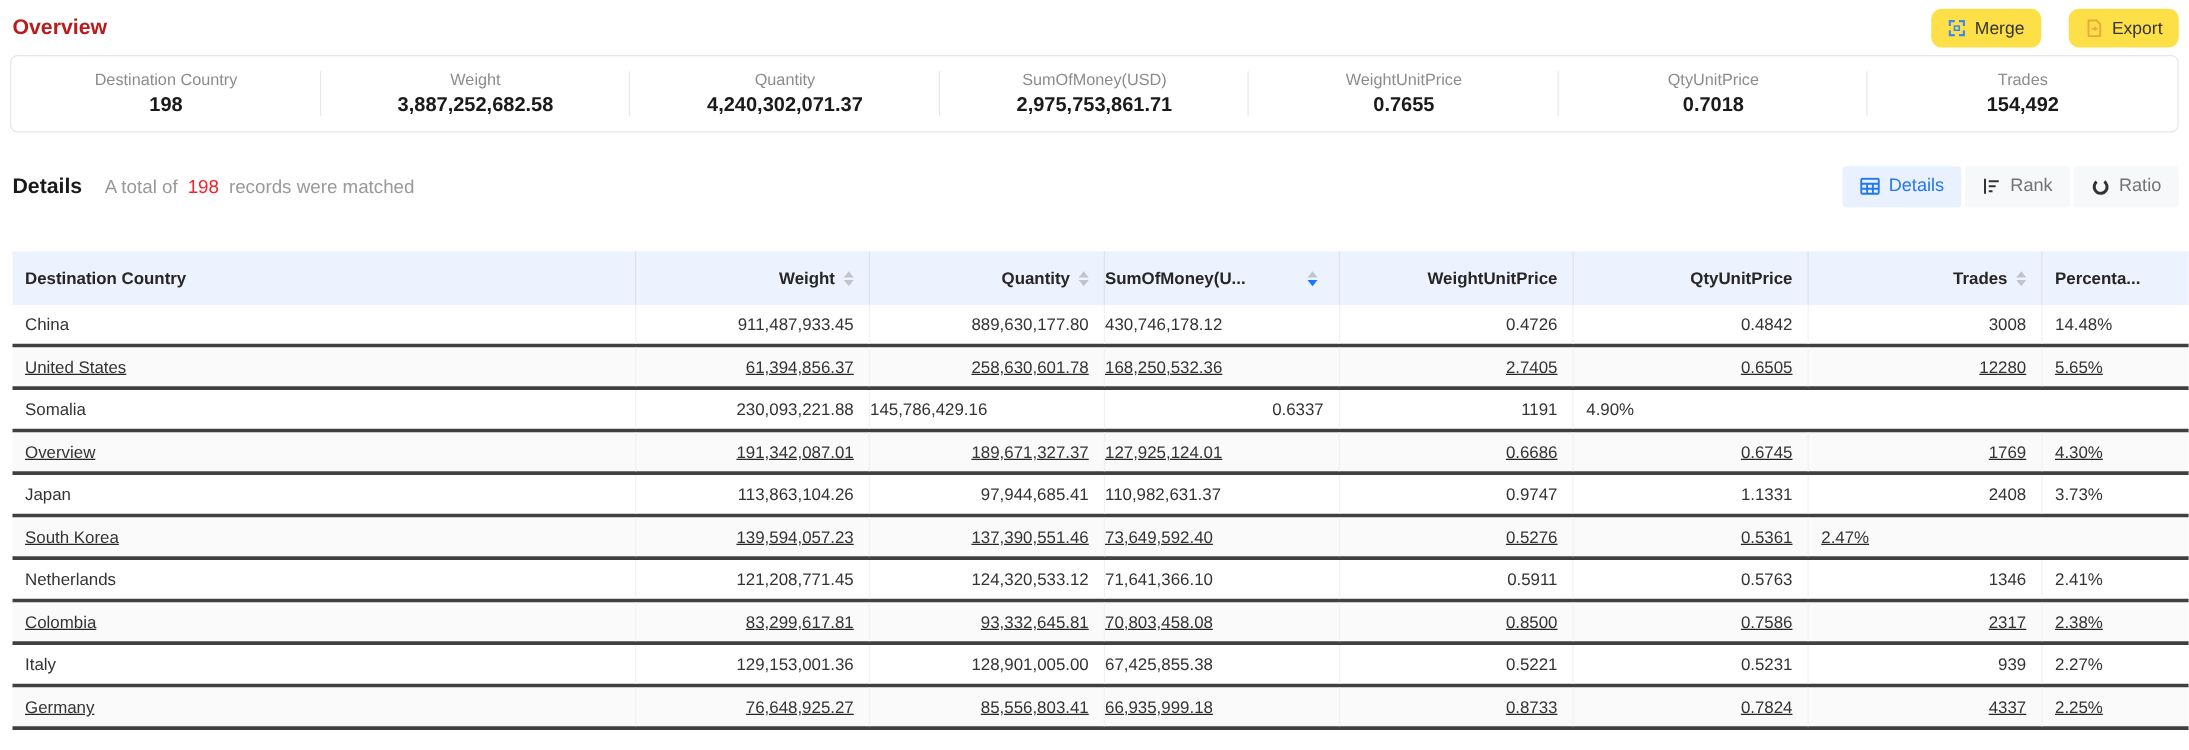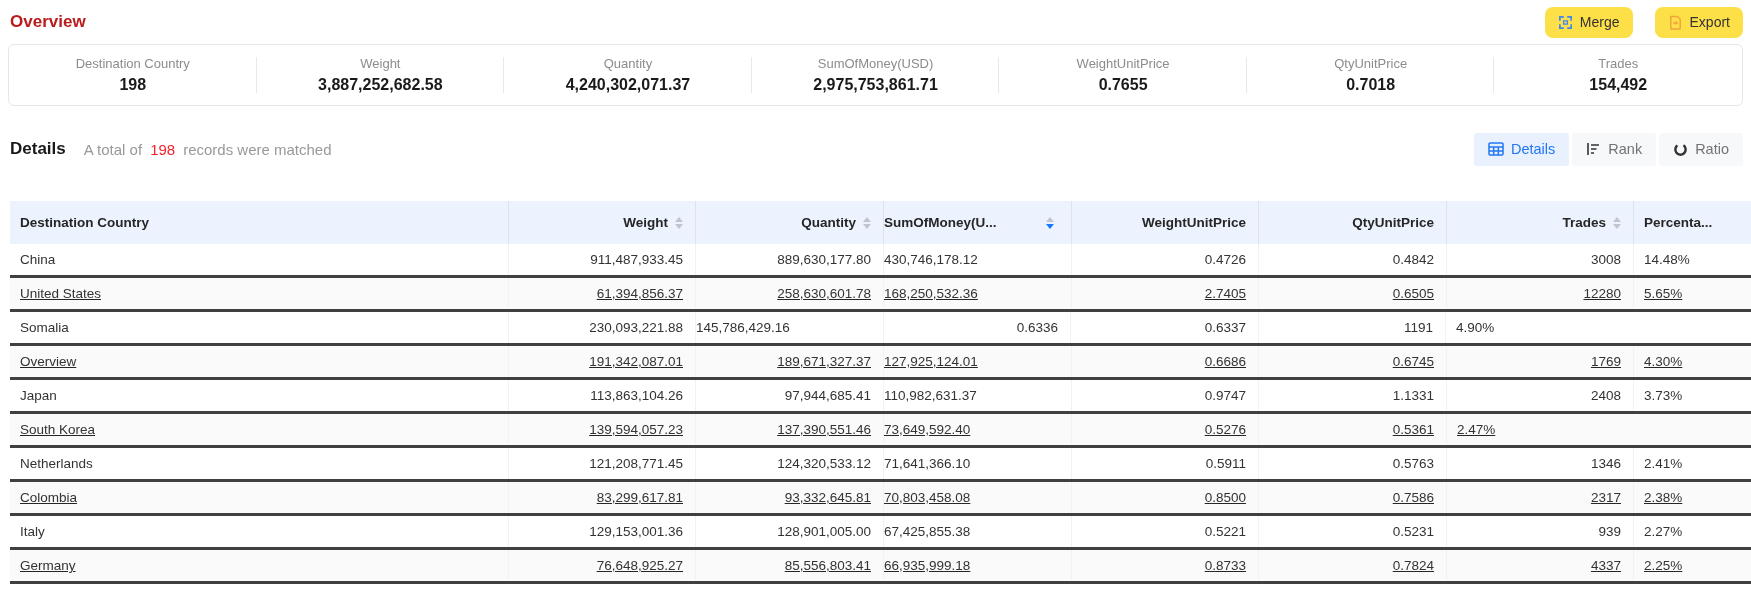--- a/index.html
+++ b/index.html
@@ -226,21 +226,20 @@
     <div class="td c3">168,250,532.36</div>
     <div class="td c4">2.7405</div>
     <div class="td c5">0.6505</div>
     <div class="td c6">12280</div>
     <div class="td c7">5.65%</div>
   </div>
       <div class="tr">
     <div class="td c0">Somalia</div>
     <div class="td c1">230,093,221.88</div>
     <div class="td c3">145,786,429.16</div>
-    <div class="td c4">0.6336</div>
     <div class="td c5">0.6337</div>
     <div class="td c6">1191</div>
     <div class="td c7">4.90%</div>
   </div>
       <div class="tr striped">
     <div class="td c0">Overview</div>
     <div class="td c1">191,342,087.01</div>
     <div class="td c2">189,671,327.37</div>
     <div class="td c3">127,925,124.01</div>
     <div class="td c4">0.6686</div>

